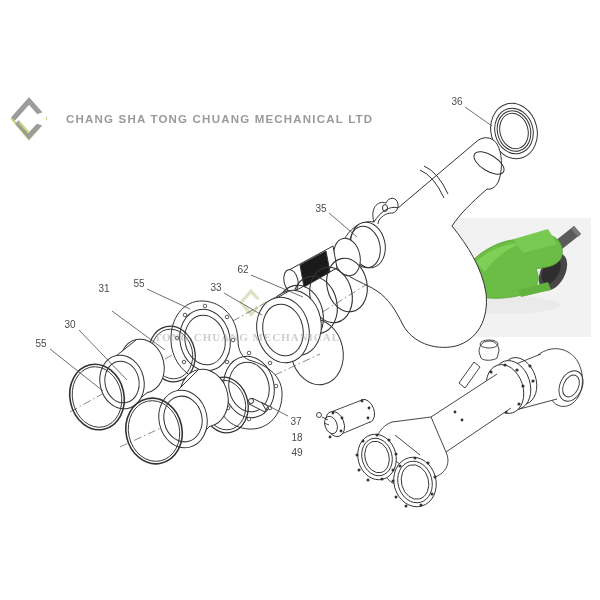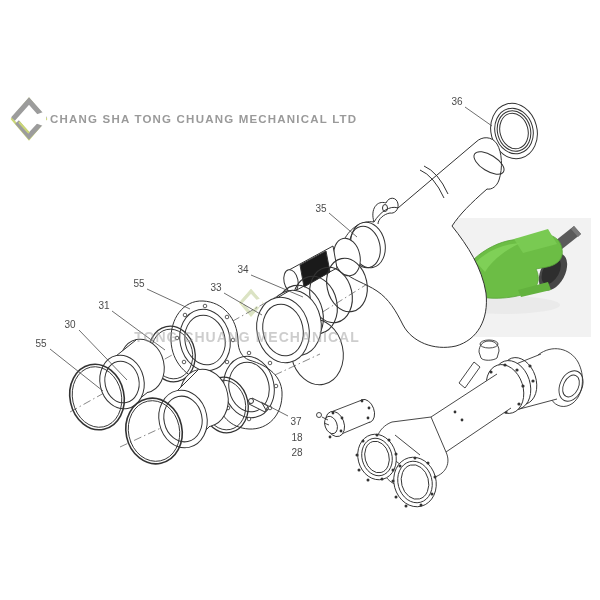--- a/index.html
+++ b/index.html
@@ -1,25 +1,25 @@
 <!DOCTYPE html>
 <html><head>
 <meta charset="utf-8">
 <style>
   html,body{margin:0;padding:0;background:#ffffff;}
   #canvas{position:relative;width:600px;height:600px;background:#ffffff;overflow:hidden;
           font-family:"Liberation Sans",sans-serif;}
   
-  #header{position:absolute;left:8px;top:96px;display:flex;align-items:center;gap:0;}
+  #header{position:absolute;left:8px;top:96px;display:flex;align-items:center;gap:16px;}
   #company-name{font-size:11.5px;font-weight:600;color:#9a9a9a;letter-spacing:1.2px;white-space:nowrap;}
   
   #wm-logo{position:absolute;left:238px;top:286px;opacity:.5;}
   #wm-text{position:absolute;left:247px;top:337px;transform:translate(-50%,-50%);
-           font-size:14px;font-weight:700;letter-spacing:1px;color:#9c9c9c;opacity:.5;
-           white-space:nowrap;z-index:6;}
+           font-size:11px;font-weight:700;letter-spacing:1px;color:#9c9c9c;opacity:.5;
+           white-space:nowrap;z-index:6;font-family:Liberation Serif, serif;}
   
   #photo{position:absolute;left:436px;top:218px;z-index:1;}
   
   #diagram{position:absolute;left:0;top:0;z-index:3;}
   
   .label{position:absolute;transform:translate(-50%,-50%);font-size:10px;color:#4a4a4a;z-index:5;}
 </style>
 </head>
 <body>
 
@@ -303,23 +303,23 @@
       <line x1="329" y1="213" x2="357" y2="237"></line>
       <line x1="465" y1="107" x2="492" y2="126"></line>
       <line x1="288" y1="416" x2="261" y2="402"></line>
     </g>
   </svg>
 
   <div id="wm-text">TONG CHUANG MECHANICAL</div>
 
   <div class="label" style="left:41px;top:343px">55</div>
   <div class="label" style="left:70px;top:324px">30</div>
-  <div class="label" style="left:104px;top:305px">31</div>
+  <div class="label" style="left:104px;top:288px">31</div>
   <div class="label" style="left:139px;top:283px">55</div>
   <div class="label" style="left:216px;top:287px">33</div>
-  <div class="label" style="left:243px;top:269px">34</div>
+  <div class="label" style="left:243px;top:269px">62</div>
   <div class="label" style="left:321px;top:208px">35</div>
   <div class="label" style="left:457px;top:101px">36</div>
   <div class="label" style="left:296px;top:421px">37</div>
   <div class="label" style="left:297px;top:437px">18</div>
-  <div class="label" style="left:297px;top:452px">28</div>
+  <div class="label" style="left:297px;top:452px">49</div>
 
 </div>
 
 </body></html>

